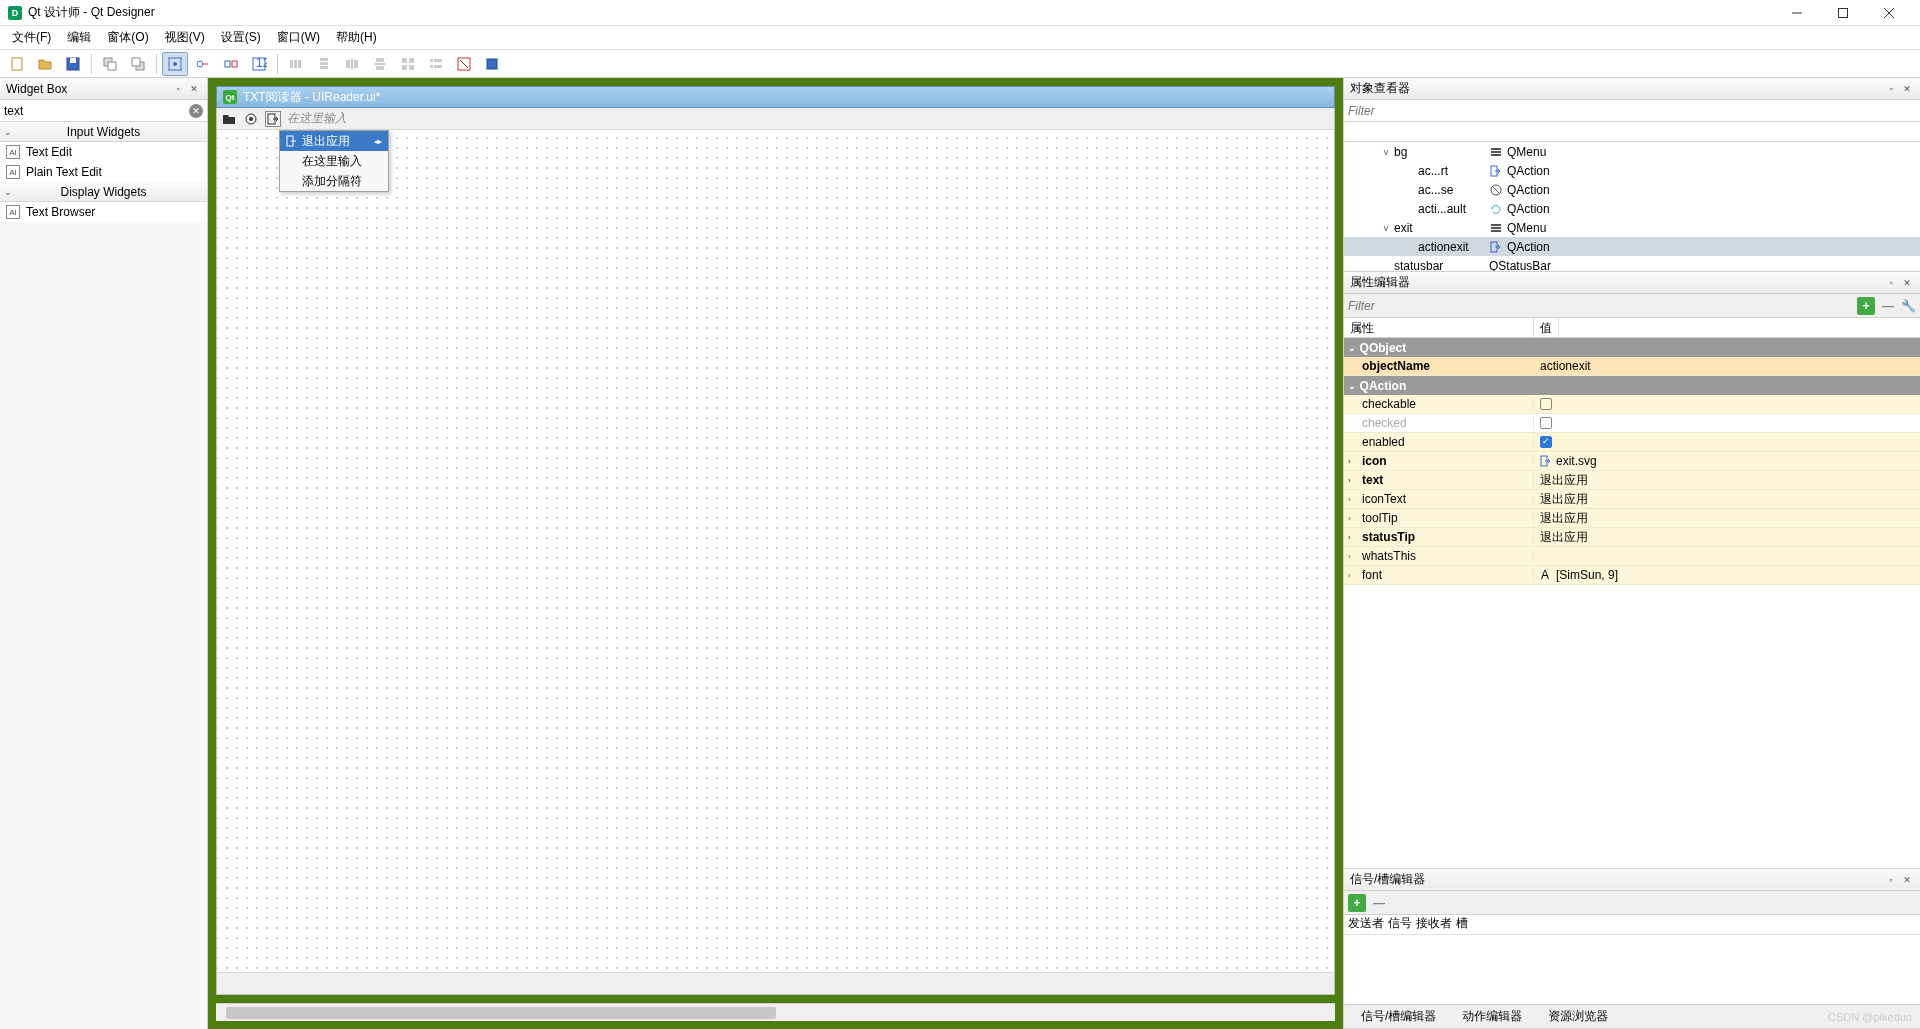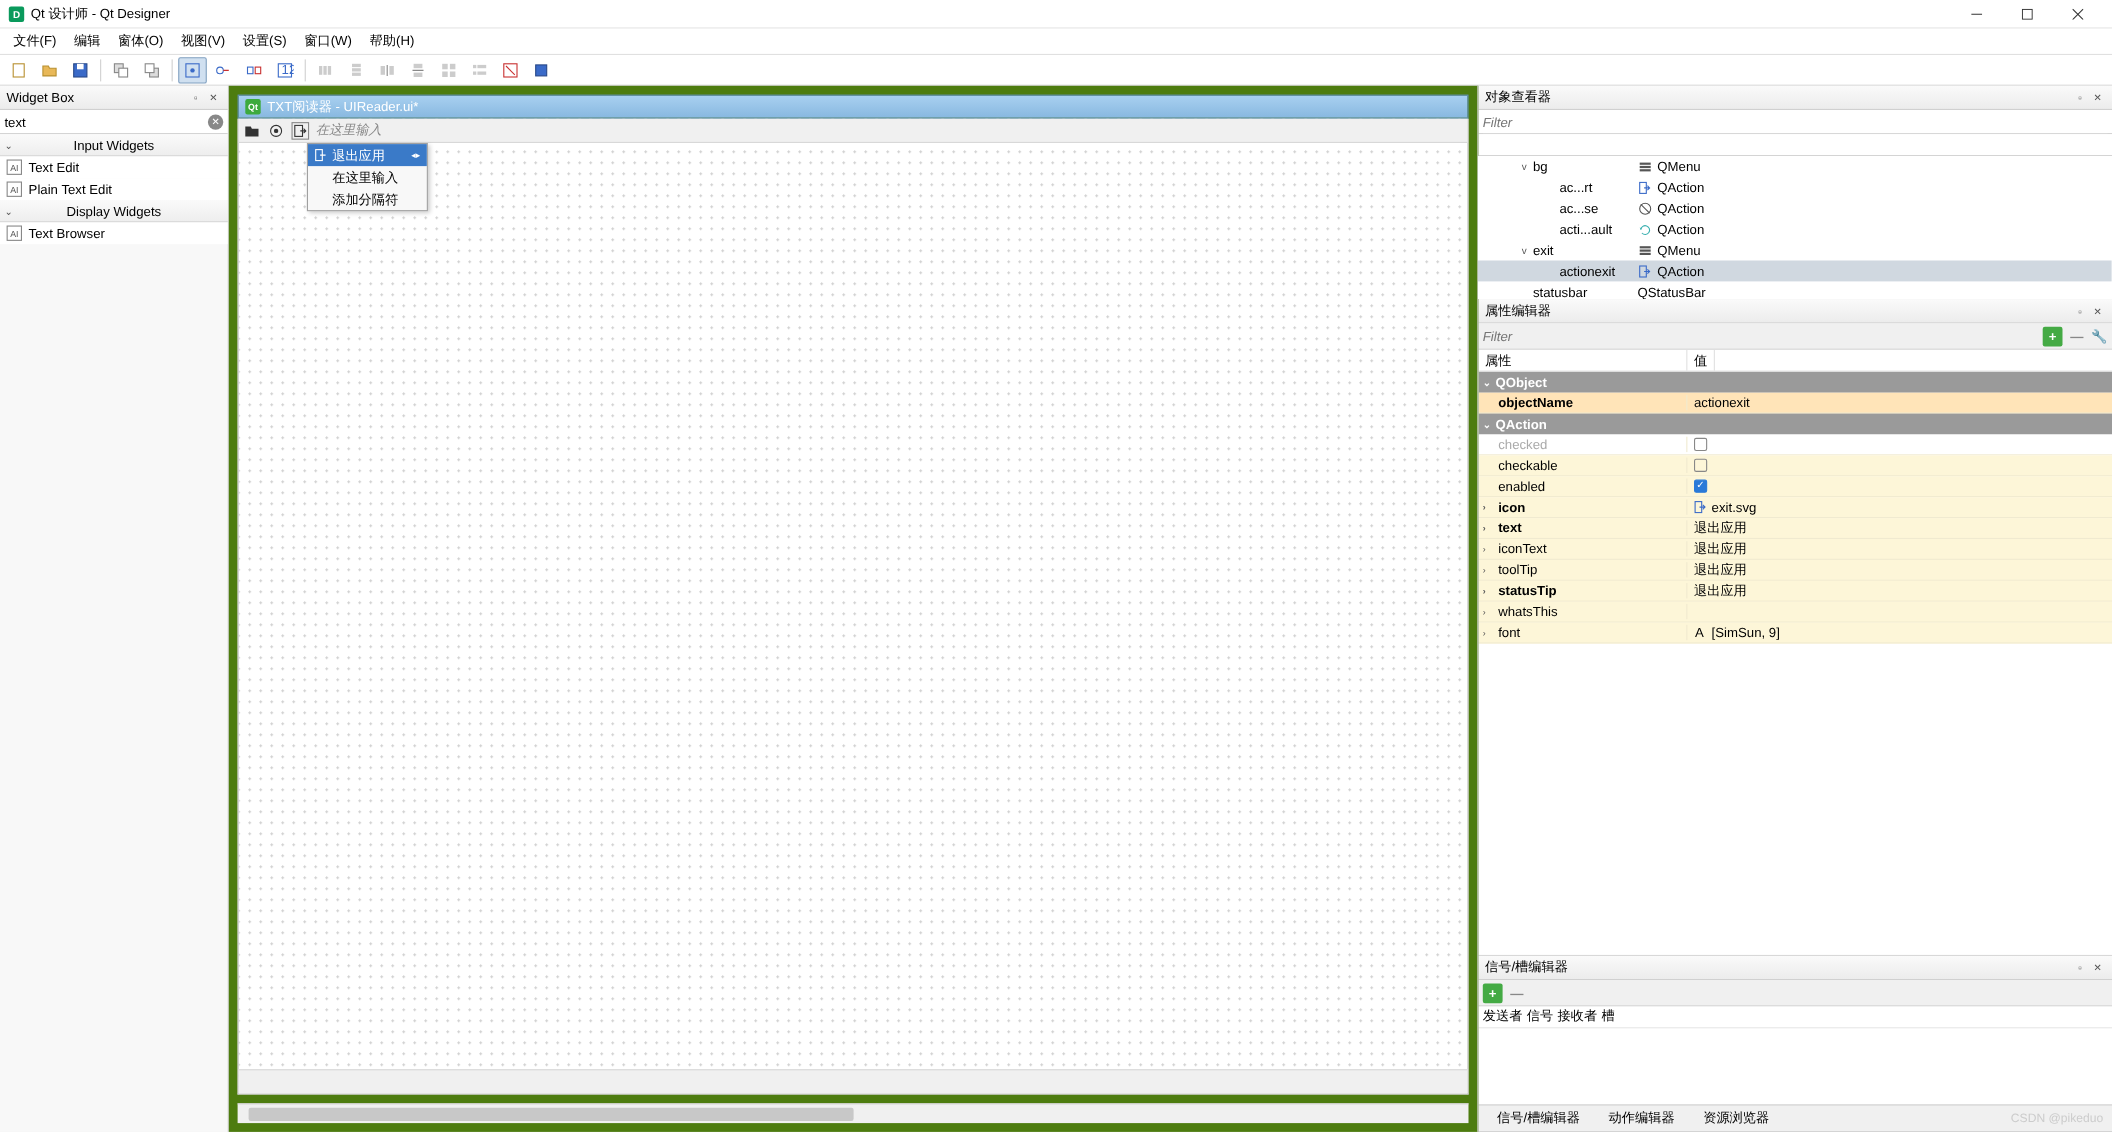--- a/index.html
+++ b/index.html
@@ -462,31 +462,31 @@
           <div class="prop-group"><span style="font-size:9px;">⌄</span> QObject</div>
           <div class="prop-row orange">
             <div class="pc1 bold">
               <span>objectName</span>
             </div>
             <div class="pc2">
               <span>actionexit</span>
             </div>
           </div>
           <div class="prop-group"><span style="font-size:9px;">⌄</span> QAction</div>
+          <div class="prop-row yellow">
+            <div class="pc1">
+              <span>checkable</span>
+            </div>
+            <div class="pc2">
+              <span class="chk"></span>
+            </div>
+          </div>
           <div class="prop-row white">
             <div class="pc1" style="color: rgb(170, 170, 170);">
               <span>checked</span>
-            </div>
-            <div class="pc2">
-              <span class="chk"></span>
-            </div>
-          </div>
-          <div class="prop-row yellow">
-            <div class="pc1">
-              <span>checkable</span>
             </div>
             <div class="pc2">
               <span class="chk"></span>
             </div>
           </div>
           <div class="prop-row yellow">
             <div class="pc1">
               <span>enabled</span>
             </div>
             <div class="pc2">

